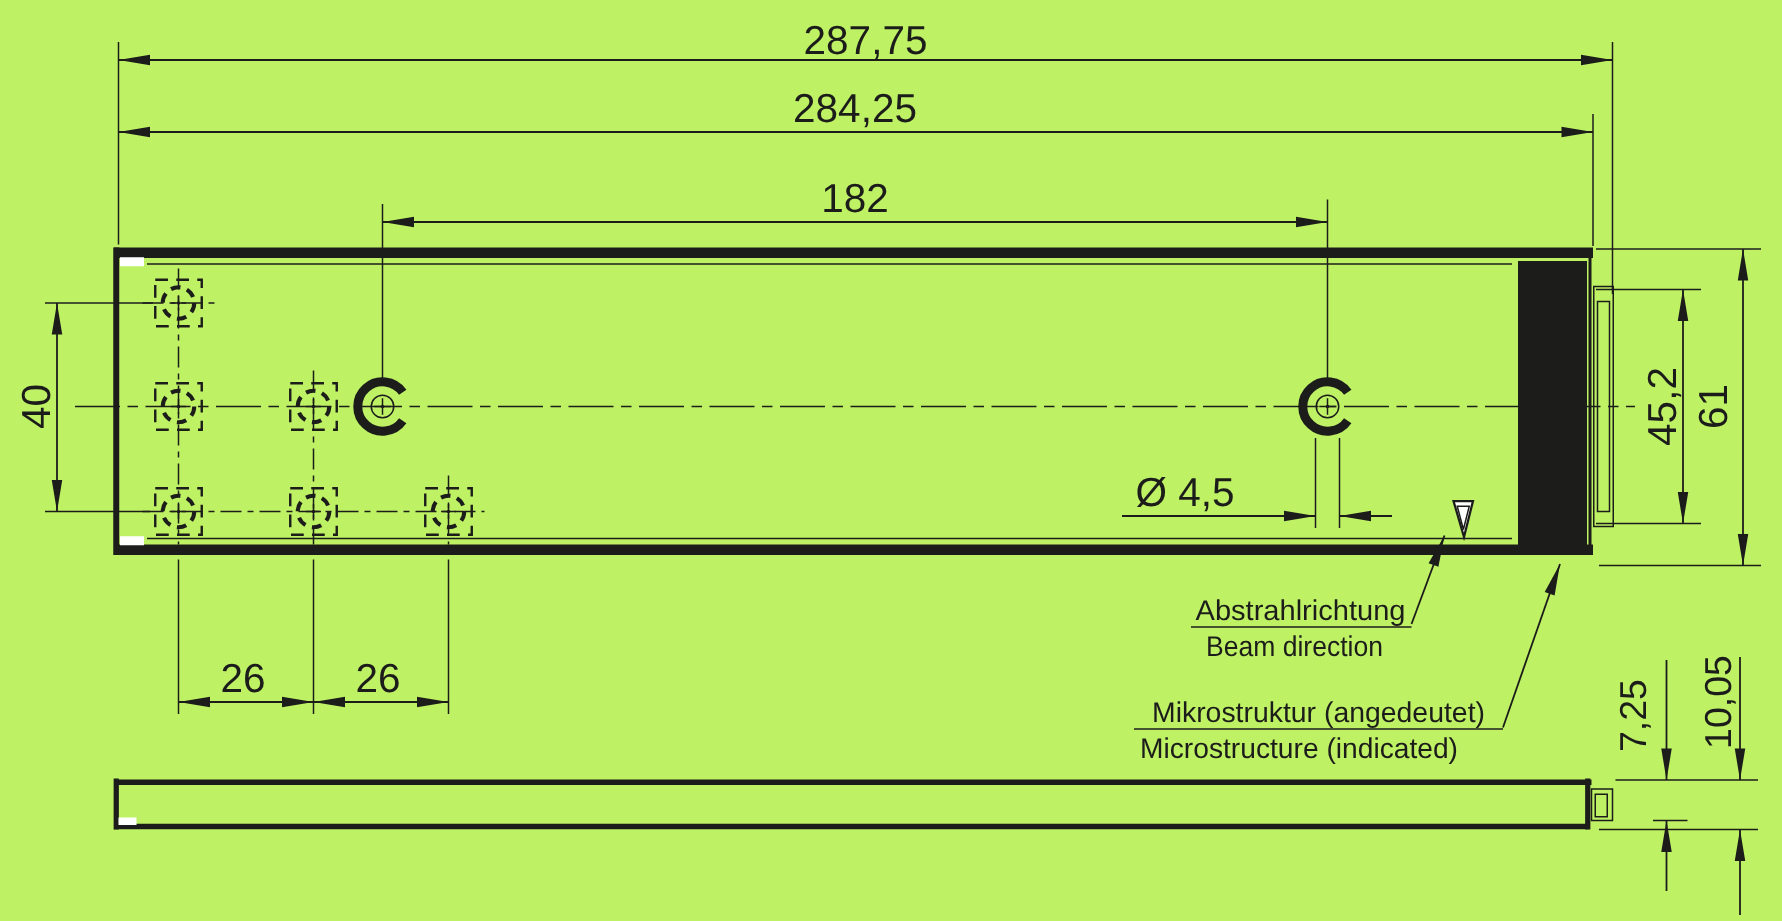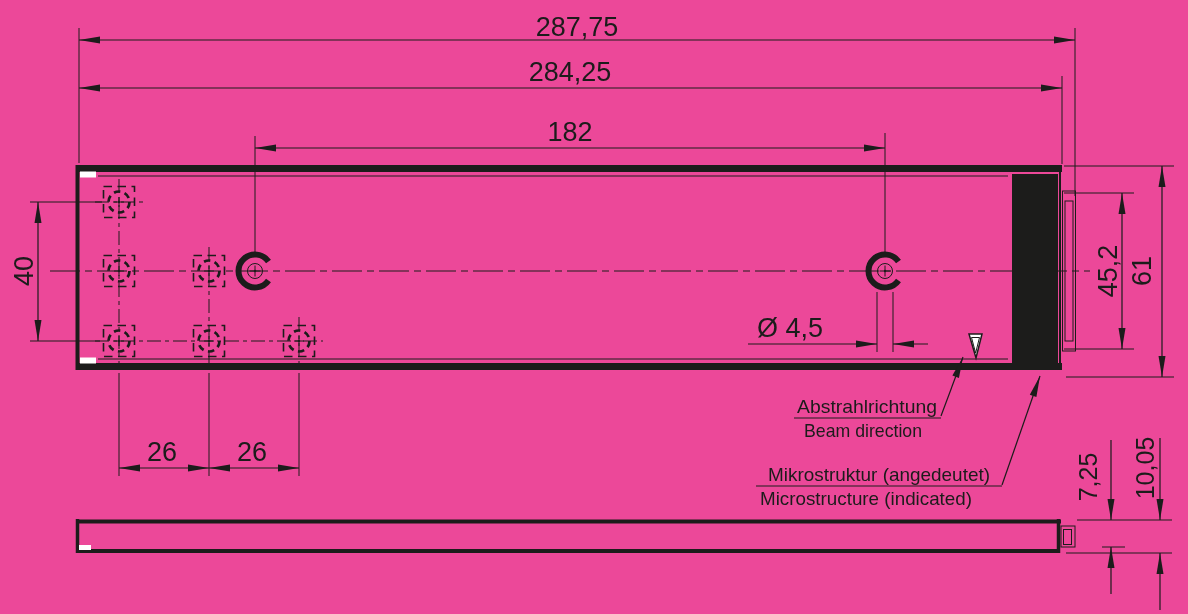--- a/index.html
+++ b/index.html
@@ -1,16 +1,16 @@
 <!DOCTYPE html>
 <html><head>
 <meta charset="utf-8">
 <style>
   html,body{margin:0;padding:0;background:#ffffff;}
-  .stage{position:relative;width:1188px;height:614px;background:#ec4899;overflow:hidden;}
+  .stage{position:relative;width:1188px;height:614px;background:#bef264;overflow:hidden;}
   svg{display:block;}
   svg text{
     font-family:"Liberation Sans", sans-serif;
     fill:#1c1c1b;
   }
   .dim-text{font-size:27px;}
   .dim-text-sm{font-size:25px;}
   .label-text{font-size:19px;}
   .thin{stroke:#1c1c1b;stroke-width:1;fill:none;}
   .dimline{stroke:#1c1c1b;stroke-width:1.2;fill:none;}

